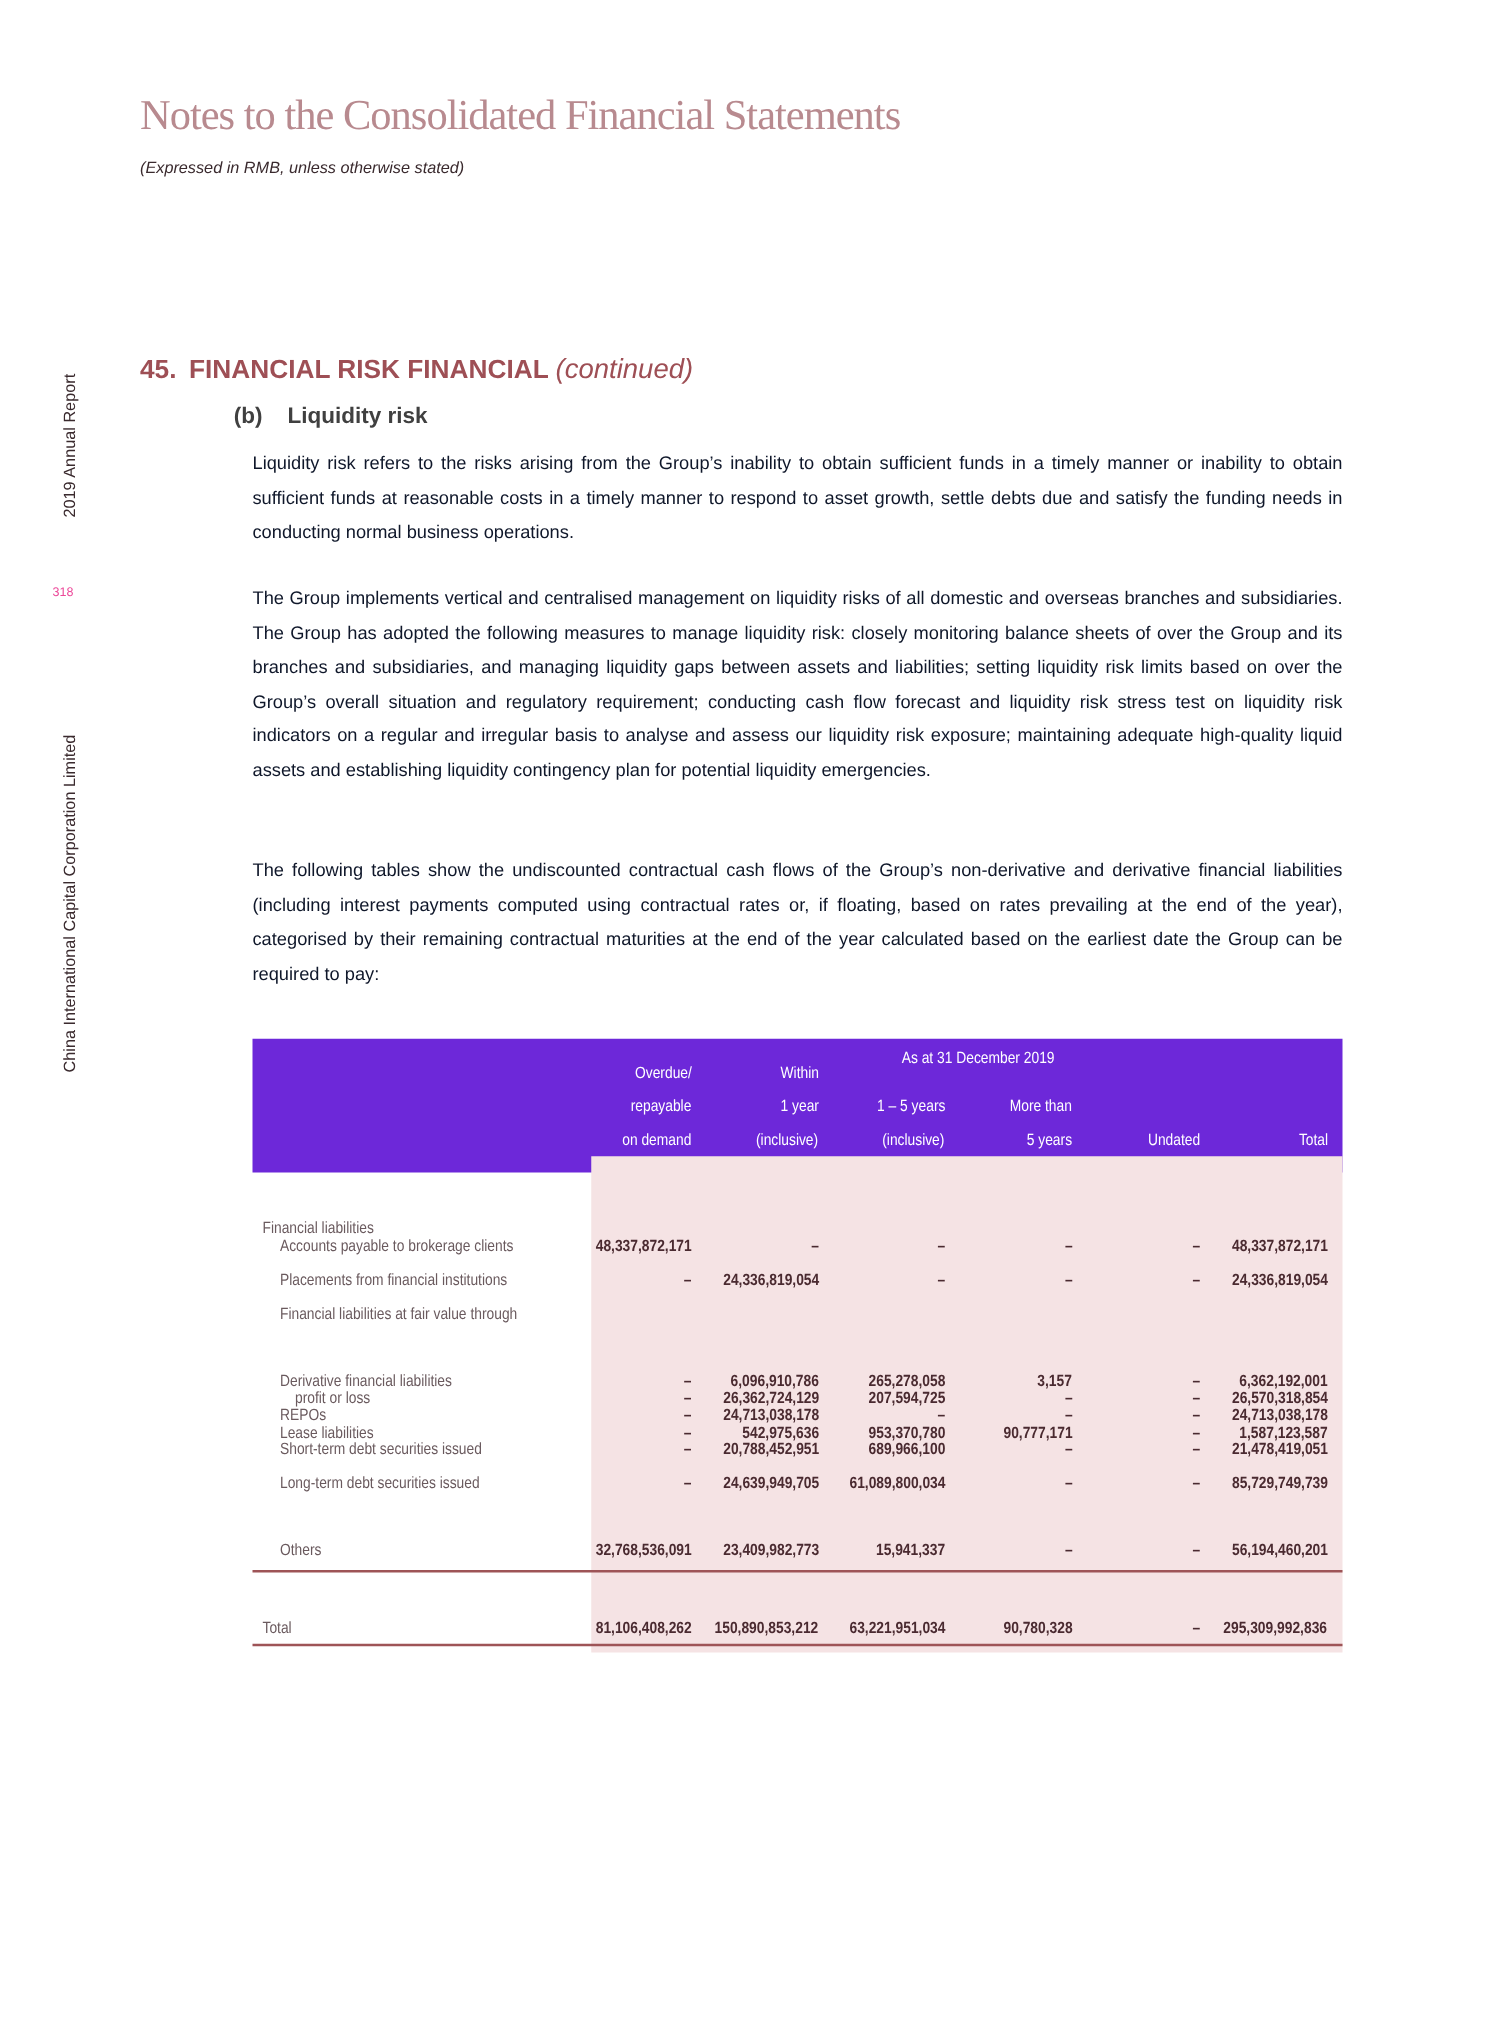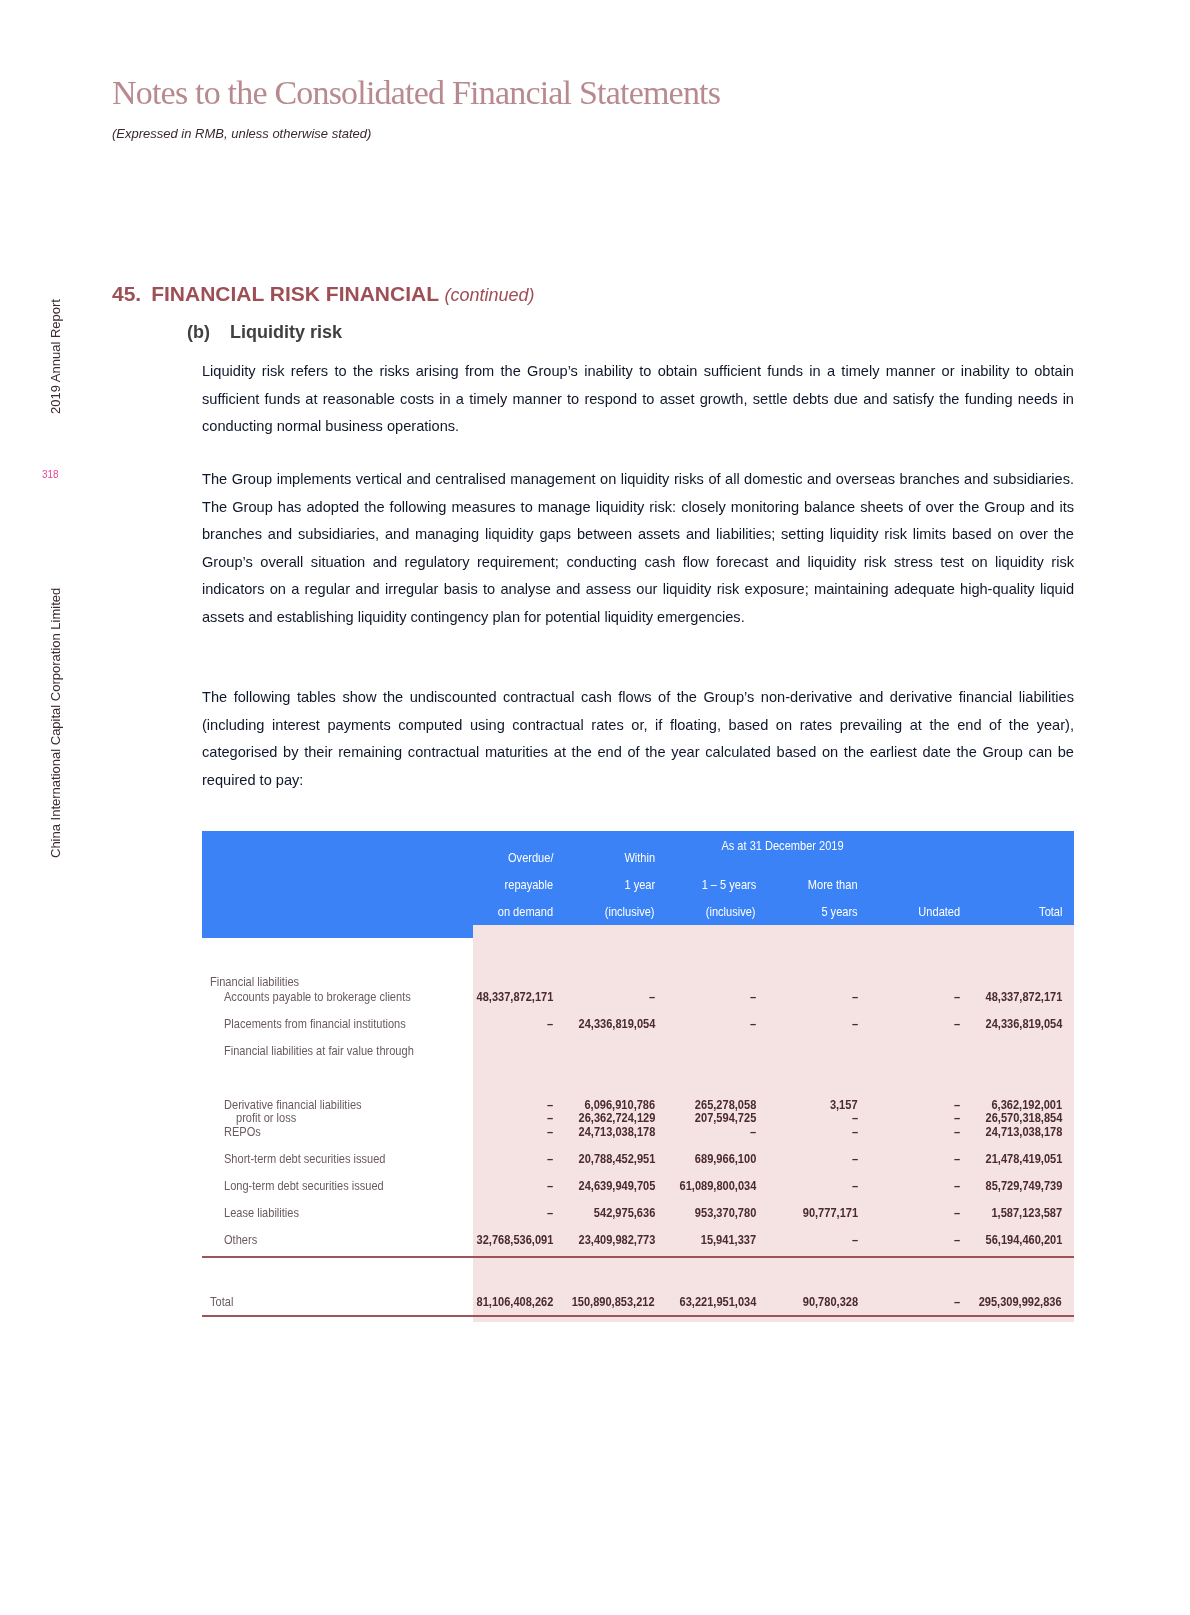--- a/index.html
+++ b/index.html
@@ -7,27 +7,27 @@
          font-family:"Liberation Sans", sans-serif; color:#5a4a4e; }
   .title { position:absolute; left:112px; top:74px; font-family:"Liberation Serif", serif;
            font-size:34px; color:#b88a8f; letter-spacing:-0.8px; }
   .subtitle { position:absolute; left:112px; top:126px; font-size:13px; font-style:italic; color:#3a2a2e; }
   .side { position:absolute; font-size:13px; color:#3a2a2e; transform:rotate(-90deg); transform-origin:left top; white-space:nowrap; }
   .side.report { left:48px; top:414px; }
   .side.company { left:48px; top:858px; }
   .pageno { position:absolute; left:42px; top:469px; font-size:10px; color:#ec4899; }
   .section { position:absolute; left:112px; top:282px; font-size:21px; font-weight:bold; color:#9e4f55; }
   .section .num { margin-right:10px; }
-  .section .cont { font-weight:normal; font-style:italic; font-size:18px; color:#9e4f55; }
+  .section .cont { font-weight:normal; font-style:italic; font-size:22px; color:#9e4f55; }
   .sub { position:absolute; left:157px; top:322px; font-size:18px; font-weight:bold; color:#404040;margin-left:30px; }
   .sub .lbl { margin-right:20px; }
   .para { position:absolute; left:202px; width:872px; font-size:14.6px; line-height:27.5px;
           color:#0f172a; text-align:justify; }
   .p1 { top:358px; } .p2 { top:466px; } .p3 { top:684px; }
-  .tbl-hdr { position:absolute; left:202px; top:831px; width:872px; height:107px; background:#3b82f6; color:#fff; }
+  .tbl-hdr { position:absolute; left:202px; top:831px; width:872px; height:107px; background:#6d28d9; color:#fff; }
   .tbl-body { position:absolute; left:473px; top:925px; width:601px; height:397px; background:#f5e3e4; }
   .hcell { position:absolute; font-size:13px; font-family:"Liberation Sans Narrow","Liberation Sans", sans-serif;
            color:#fff; text-align:right; line-height:27px; transform:scaleX(0.85); transform-origin:right top; }
   .hcenter { position:absolute; left:0; right:0; top:7px; text-align:center; font-size:13px; color:#fff;
              padding-left:340px; transform:scaleX(0.85); }
   .row { position:absolute; left:202px; width:872px; height:27px; font-size:13px; }
   .row .lab { position:absolute; left:8px; color:#6a5a5e; transform:scaleX(0.85); transform-origin:left top; white-space:nowrap; }
   .row .lab.ind { left:22px; }
   .row .lab.ind2 { left:34px; }
   .row .v { position:absolute; text-align:right; font-weight:bold; color:#4a2a30;
@@ -137,21 +137,21 @@
     </div>
     <div class="row" style="top: 1178px;">
       <span class="lab ind">Long-term debt securities issued</span>
       <span class="v c1">–</span>
       <span class="v c2">24,639,949,705</span>
       <span class="v c3">61,089,800,034</span>
       <span class="v c4">–</span>
       <span class="v c5">–</span>
       <span class="v c6">85,729,749,739</span>
     </div>
-    <div class="row" style="top: 1205px;">
+    <div class="row" style="top: 1138px;">
       <span class="lab ind">Lease liabilities</span>
       <span class="v c1">–</span>
       <span class="v c2">542,975,636</span>
       <span class="v c3">953,370,780</span>
       <span class="v c4">90,777,171</span>
       <span class="v c5">–</span>
       <span class="v c6">1,587,123,587</span>
     </div>
     <div class="row" style="top: 1232px;">
       <span class="lab ind">Others</span>

